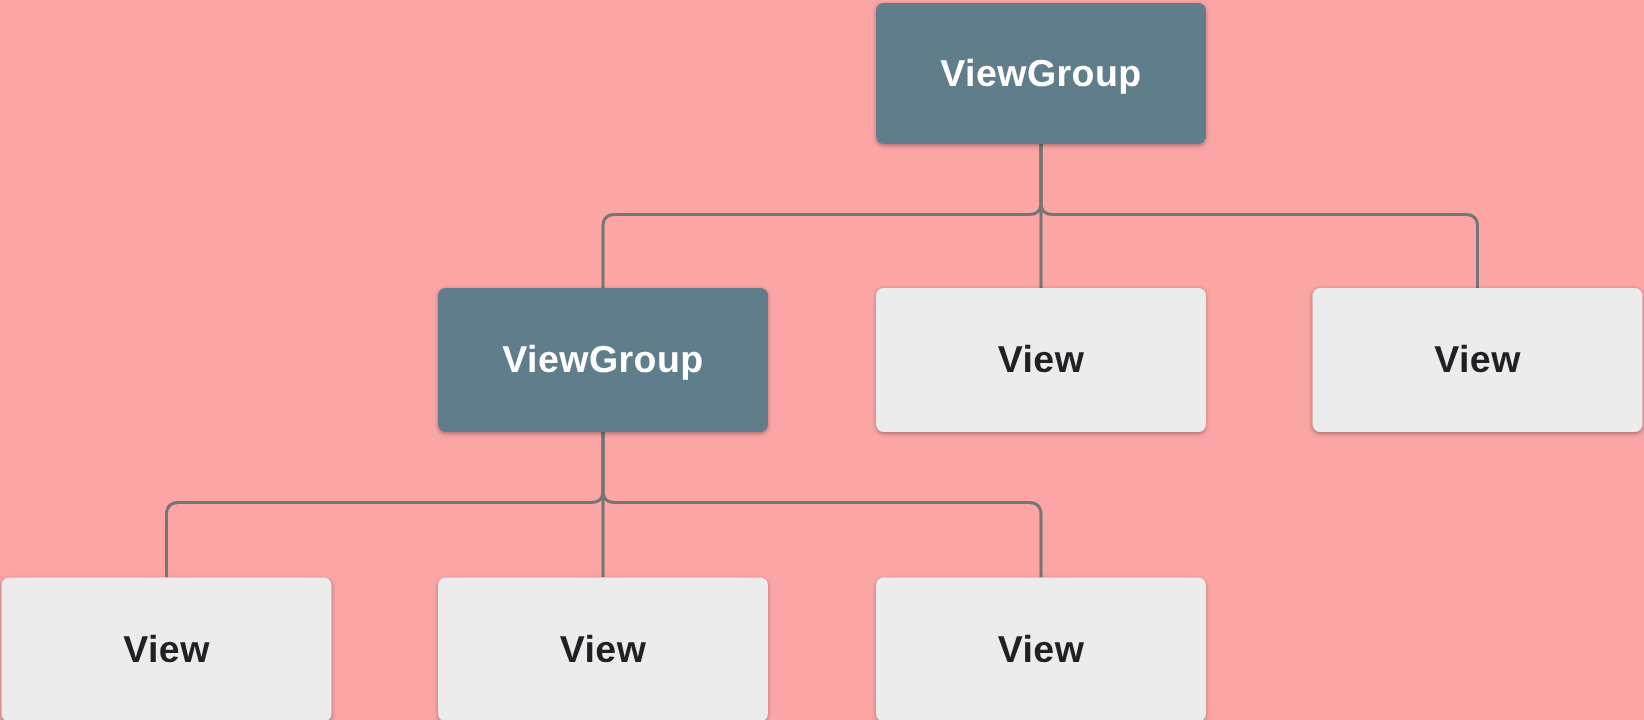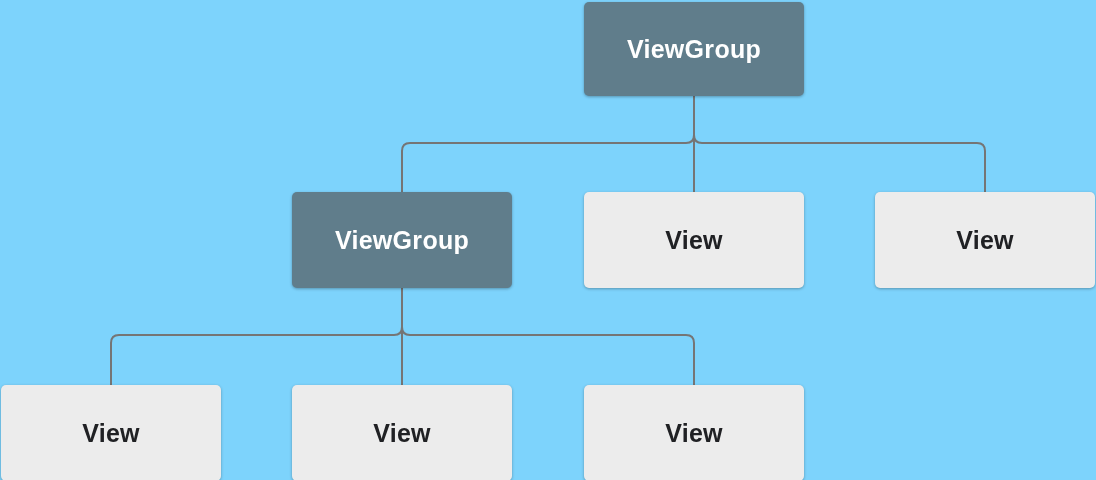--- a/index.html
+++ b/index.html
@@ -6,21 +6,21 @@
     margin: 0;
     padding: 0;
     background: #ffffff;
     font-family: "Liberation Sans", sans-serif;
   }
   .stage {
     position: relative;
     width: 1096px;
     height: 480px;
     overflow: hidden;
-    background: #7dd3fc;
+    background: #fca5a5;
   }
   .edges-layer {
     position: absolute;
     left: 0;
     top: 0;
     width: 1096px;
     height: 480px;
     pointer-events: none;
   }
   .node {

